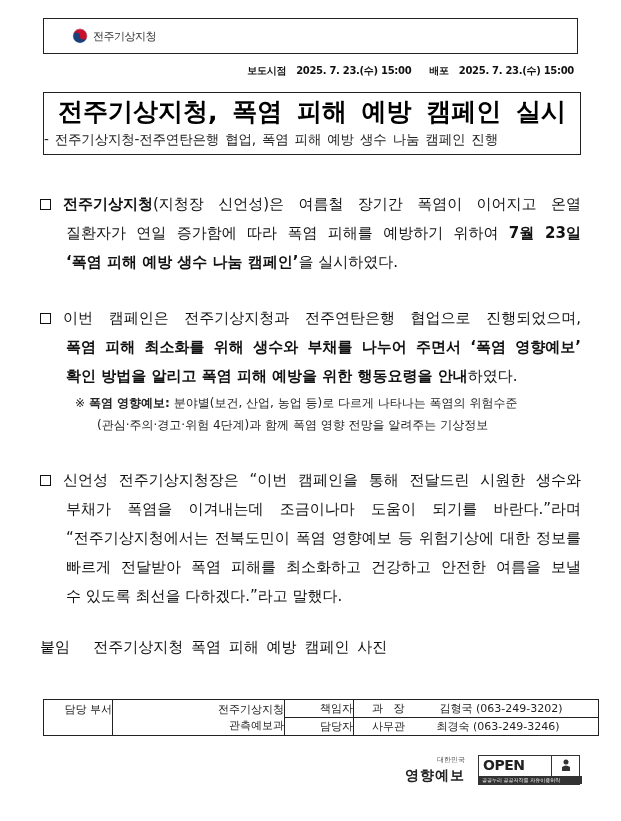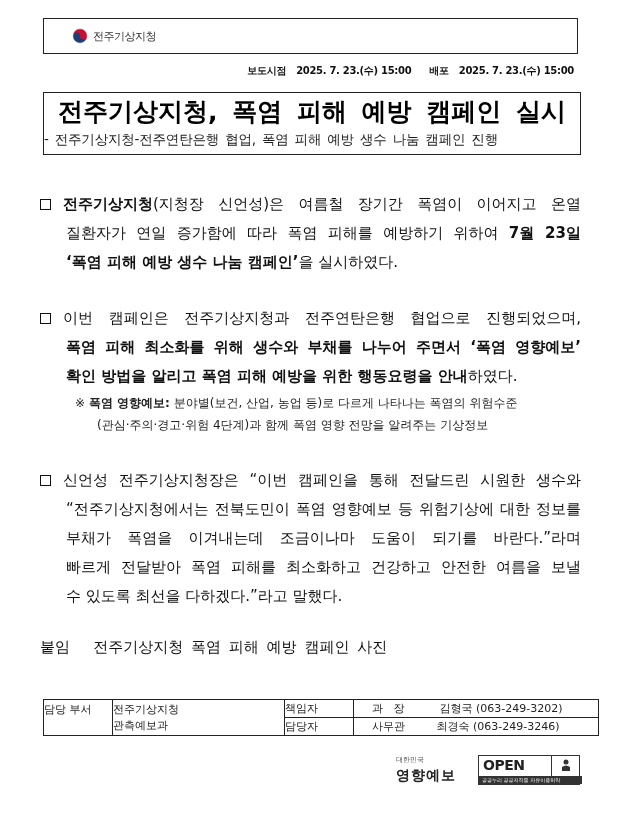--- a/index.html
+++ b/index.html
@@ -34,28 +34,28 @@
   b { font-weight: bold; }
 
   .note { left: 62px; width: 520px; font-size: 12px; line-height: 22px; color: #222; margin-left: 13px; }
   .note .line { display: block; white-space: nowrap; }
   .note .indent { padding-left: 22px; }
 
   .attach { left: 40px; top: 638px; font-size: 15px; word-spacing: 3px; white-space: pre; }
 
   
   .contact { left: 43px; top: 699px; border-collapse: collapse; font-size: 11px; color: #222; }
-  .contact td { border: 1px solid #222; padding: 0; height: 17px; text-align: left; }
+  .contact td { border: 1px solid #222; padding: 0; height: 17px; text-align: right; }
   .contact .c-dept { width: 68px; vertical-align: top; padding-top: 2px; }
   .contact .c-org { width: 171px; line-height: 16px; }
   .contact .c-role { width: 68px; }
   .contact .c-person { width: 226px; text-align: left; padding-left: 18px; white-space: pre; }
 
   
-  .briefing { left: 396px; top: 755px; }
+  .briefing { left: 405px; top: 755px; text-align: right; }
   .briefing .small { font-size: 7px; color: #555; display: block; }
   .briefing .big { font-size: 14px; font-weight: bold; color: #222; letter-spacing: 1px; }
   .open-badge { left: 478px; top: 755px; width: 102px; height: 30px; border: 1.5px solid #333; box-sizing: border-box; display: flex; }
   .open-badge .left { width: 72px; border-right: 1px solid #333; position: relative; }
   .open-badge .word { position: absolute; left: 4px; top: 1px; font-size: 14px; font-weight: bold; color: #222; letter-spacing: -0.5px; }
   .open-badge .strip { position: absolute; left: 0; right: -31px; bottom: 0; height: 8px; background: #333; color: #fff; font-size: 5px; line-height: 8px; padding-left: 3px; white-space: nowrap; overflow: hidden; }
   .open-badge .right { flex: 1; position: relative; }
   .open-badge .person { position: absolute; left: 9px; top: 3px; width: 10px; height: 12px; }
 </style>
 </head>
@@ -91,22 +91,22 @@
   <span class="line indent last"><b>확인 방법을 알리고 폭염 피해 예방을 위한 행동요령을 안내</b><span>하였다.</span></span>
 </div>
 
 <div class="abs note" style="top:392px;">
   <span class="line"><span>※</span> <b>폭염 영향예보:</b> <span>분야별(보건, 산업, 농업 등)로 다르게 나타나는 폭염의 위험수준</span></span>
   <span class="line indent"><span>(관심·주의·경고·위험 4단계)과 함께 폭염 영향 전망을 알려주는 기상정보</span></span>
 </div>
 
 <div class="abs para" style="top:466px;">
   <span class="line"><span class="bullet-box"></span><span>신언성 전주기상지청장은 “이번 캠페인을 통해 전달드린 시원한 생수와</span></span>
+  <span class="line indent"><span>부채가 폭염을 이겨내는데 조금이나마 도움이 되기를 바란다.”라며</span></span>
   <span class="line indent"><span>“전주기상지청에서는 전북도민이 폭염 영향예보 등 위험기상에 대한 정보를</span></span>
-  <span class="line indent"><span>부채가 폭염을 이겨내는데 조금이나마 도움이 되기를 바란다.”라며</span></span>
   <span class="line indent"><span>빠르게 전달받아 폭염 피해를 최소화하고 건강하고 안전한 여름을 보낼</span></span>
   <span class="line indent last"><span>수 있도록 최선을 다하겠다.”라고 말했다.</span></span>
 </div>
 
 <div class="abs attach"><span>붙임</span>   <span>전주기상지청 폭염 피해 예방 캠페인 사진</span></div>
 
 <table class="abs contact">
   <tbody>
       <tr>
     <td class="c-dept" rowspan="2">담당 부서</td>

